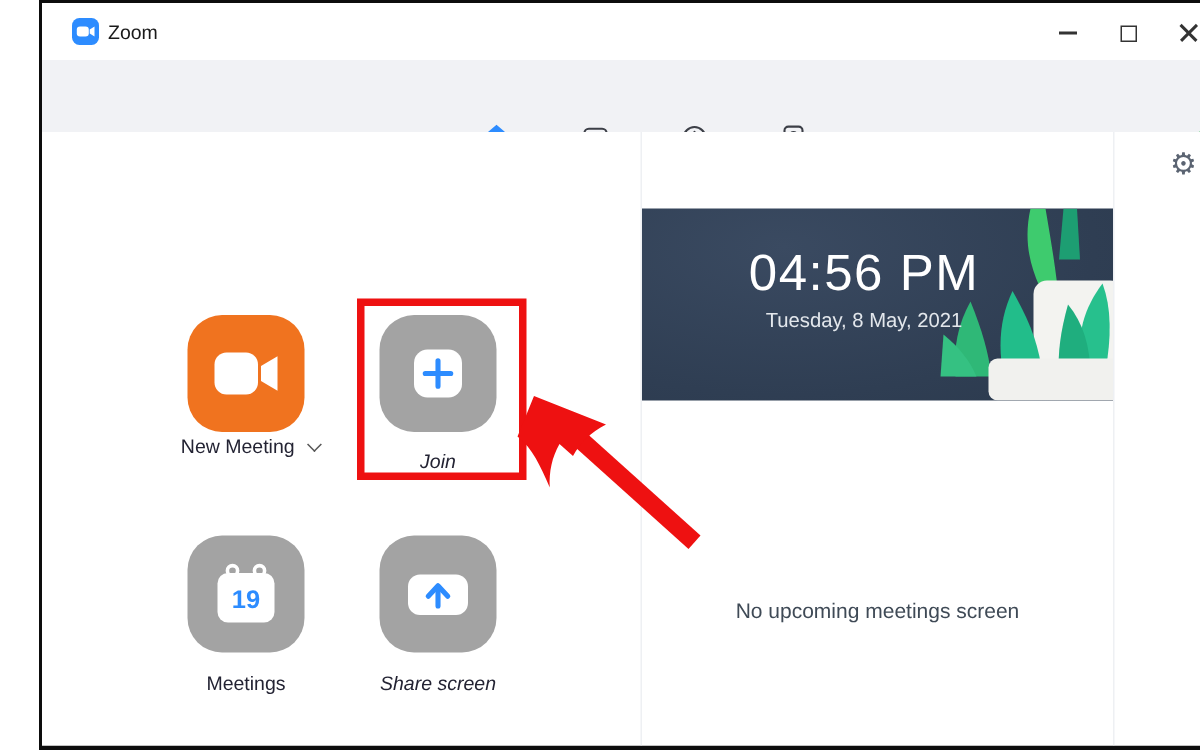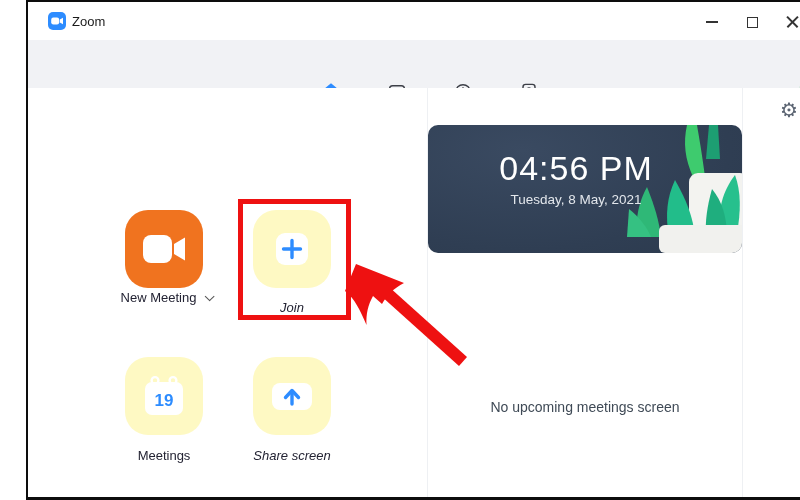--- a/index.html
+++ b/index.html
@@ -38,26 +38,26 @@
   .status-dot { position:absolute; left:770px; top:45px; width:10px; height:10px; border-radius:50%; background:#23c343; border:1.5px solid #f1f2f5; }
 
   
   .content { position:absolute; left:0; top:86px; width:100%; height:411px; background:#fff; }
   .vline { position:absolute; top:86px; bottom:0; width:1px; background:#eef0f3; }
   .gear { position:absolute; left:752px; top:98px; font-size:20px; color:#5b6472; cursor:pointer; line-height:1; }
 
   
   .tile { position:absolute; width:78px; height:78px; border-radius:23px; display:flex; align-items:center; justify-content:center; cursor:pointer; }
   .tile.orange { background:#F0731F; }
-  .tile.blue { background:#fef9c3; }
+  .tile.blue { background:#a3a3a3; }
   .tile-label { position:absolute; font-size:13px; color:#232333; text-align:center; white-space:nowrap; }
   .chev { display:inline-block; width:7px; height:7px; border-right:1.5px solid #555; border-bottom:1.5px solid #555; transform:rotate(45deg) translateY(-3px); margin-left:8px; }
 
   
-  .clock-card { position:absolute; left:400px; top:123px; width:314px; height:128px; border-radius:10px; overflow:hidden;
+  .clock-card { position:absolute; left:400px; top:137px; width:314px; height:128px; border-radius:0; overflow:hidden;
     background:radial-gradient(120% 140% at 30% 20%, #3a4a61 0%, #2f3e53 55%, #293749 100%); }
   .clock-text { position:absolute; left:0; top:24px; width:296px; text-align:center; color:#fff; }
   .clock-time { font-size:34px; letter-spacing:1px; font-weight:400; }
   .clock-date { font-size:13.5px; color:#e3e7ec; margin-top:4px; }
   .plant { position:absolute; right:0; top:0; }
 
   .empty-msg { position:absolute; left:400px; top:397px; width:314px; text-align:center; font-size:14px; color:#3f4a56; }
 
   
   .red-box { position:absolute; left:210px; top:197px; width:113px; height:121px; border:5px solid #ee1111; }

